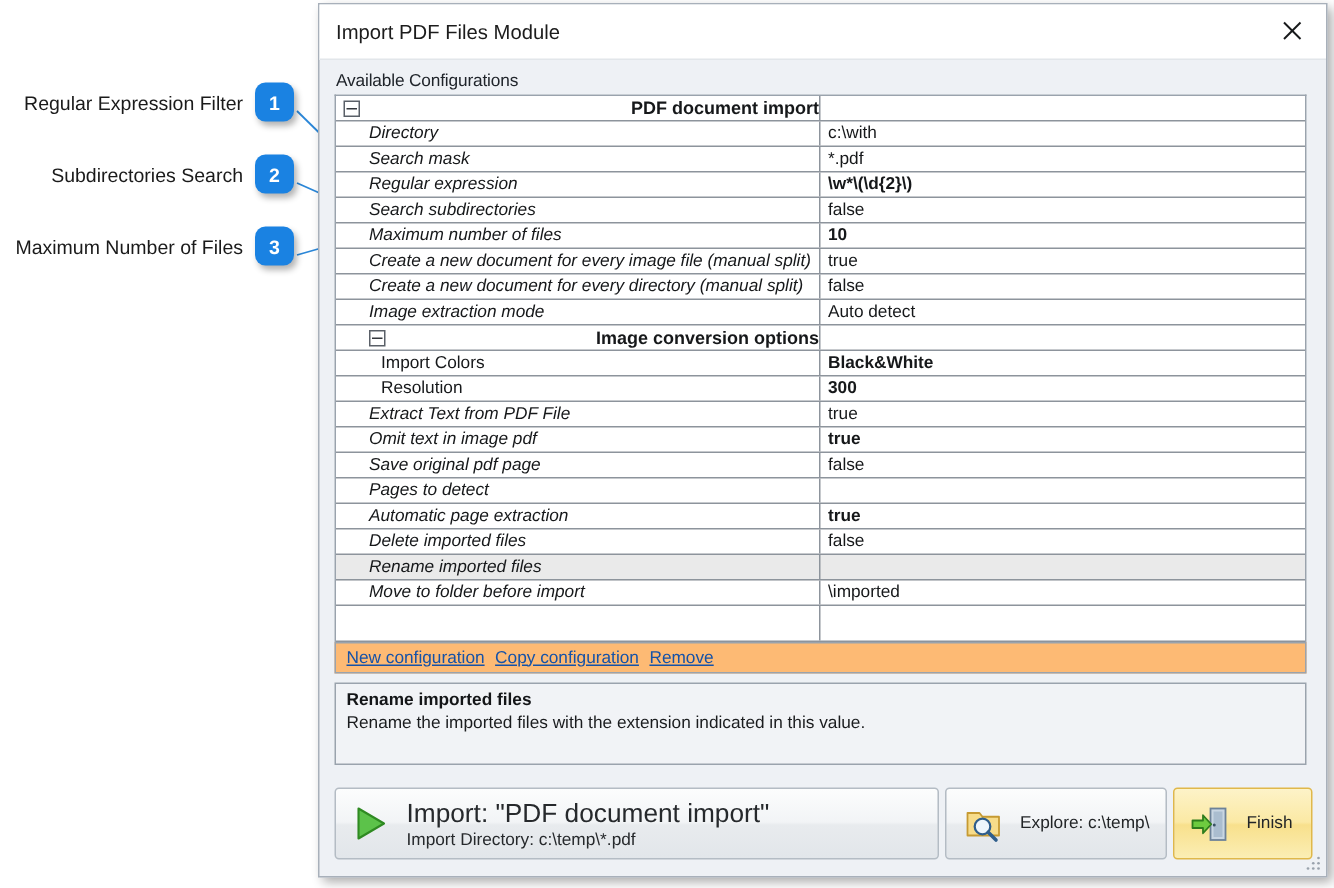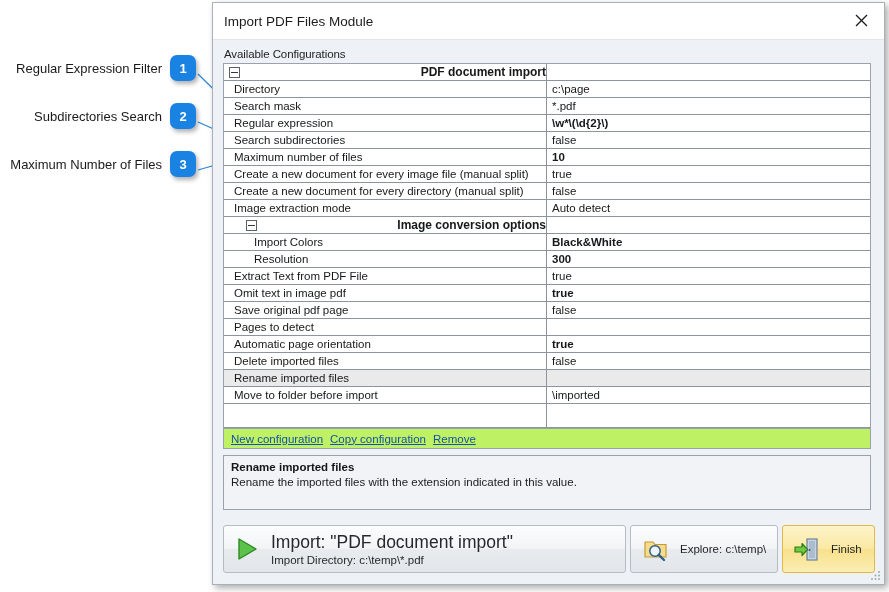--- a/index.html
+++ b/index.html
@@ -138,21 +138,21 @@
     border-left: 1px solid #8d949c;
     padding-left: 5px;
     box-sizing: border-box;
     overflow: hidden;
     white-space: nowrap;
     height: 100%;
     display: flex;
     align-items: center;
   }
   .cell-value.bold { font-weight: bold; }
-  .indent-1 { padding-left: 10px; }
+  .indent-1 { padding-left: 22px; font-style: italic; }
   .indent-2 { padding-left: 30px; }
   .cat-indent-0 { padding-left: 5px; }
   .cat-indent-1 { padding-left: 22px; }
   .expander {
     width: 9px;
     height: 9px;
     border: 1px solid #5a6068;
     background: #ffffff;
     display: inline-block;
     position: relative;
@@ -167,21 +167,21 @@
     right: 1px;
     top: 4px;
     height: 1px;
     background: #33373c;
   }
 
   
   #links-bar {
     width: 648px;
     box-sizing: border-box;
-    background: #bef264;
+    background: #fdba74;
     border: 1px solid #9aa3ad;
     height: 21px;
     display: flex;
     align-items: center;
     padding-left: 7px;
     gap: 7px;
   }
   .grid-link {
     font-size: 11.5px;
     color: #1552a8;
@@ -297,21 +297,21 @@
           <div class="cell-name cat-indent-0">
             <span class="expander"></span>
             <span>PDF document import</span>
           </div>
           <div class="cell-value"></div>
         </div>
         <div class="grid-row">
           <div class="cell-name indent-1">
             <span>Directory</span>
           </div>
-          <div class="cell-value">c:\page</div>
+          <div class="cell-value">c:\with</div>
         </div>
         <div class="grid-row">
           <div class="cell-name indent-1">
             <span>Search mask</span>
           </div>
           <div class="cell-value">*.pdf</div>
         </div>
         <div class="grid-row">
           <div class="cell-name indent-1">
             <span>Regular expression</span>
@@ -386,21 +386,21 @@
           <div class="cell-value">false</div>
         </div>
         <div class="grid-row">
           <div class="cell-name indent-1">
             <span>Pages to detect</span>
           </div>
           <div class="cell-value"></div>
         </div>
         <div class="grid-row">
           <div class="cell-name indent-1">
-            <span>Automatic page orientation</span>
+            <span>Automatic page extraction</span>
           </div>
           <div class="cell-value bold">true</div>
         </div>
         <div class="grid-row">
           <div class="cell-name indent-1">
             <span>Delete imported files</span>
           </div>
           <div class="cell-value">false</div>
         </div>
         <div class="grid-row selected">

